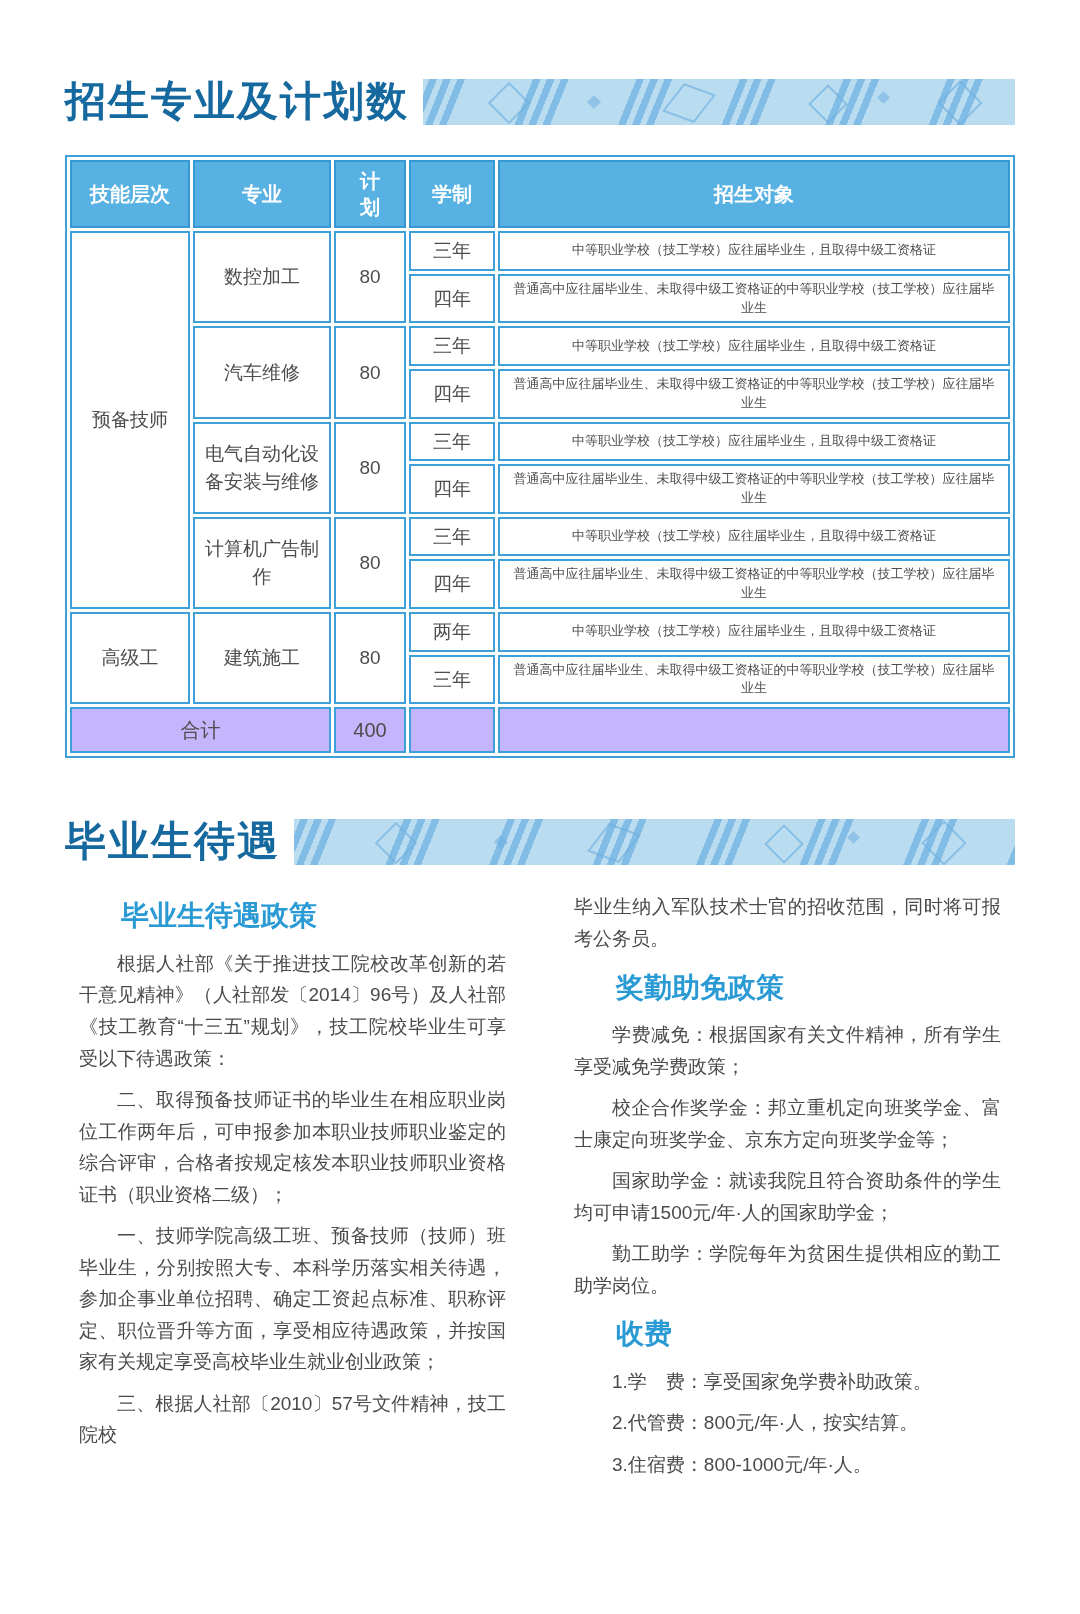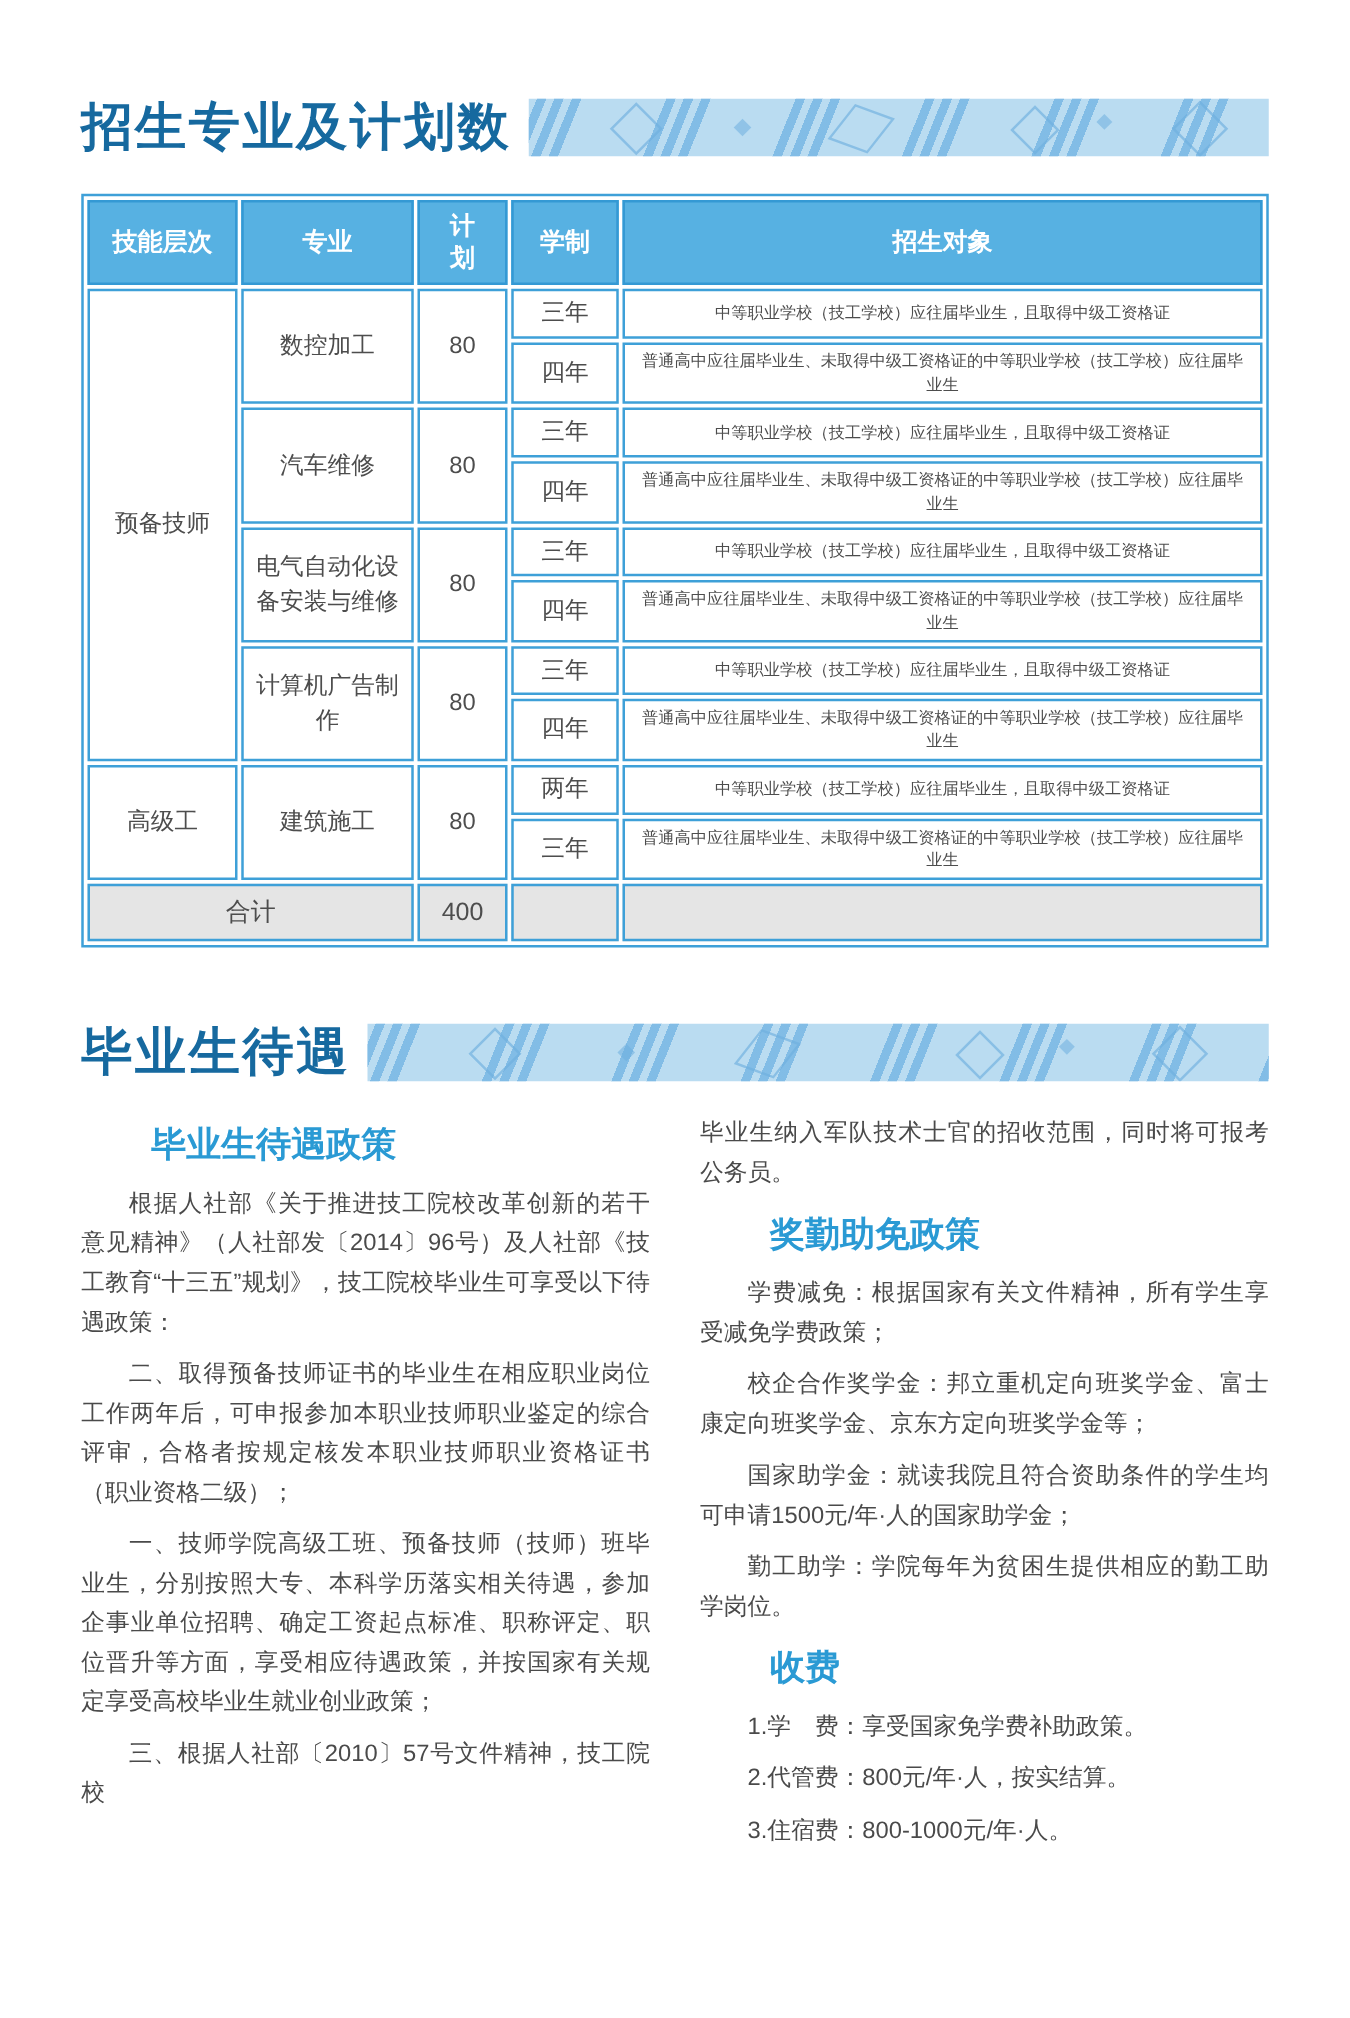--- a/index.html
+++ b/index.html
@@ -43,25 +43,25 @@
   table.enroll th{
     background:#57b1e2;color:#ffffff;font-weight:bold;font-size:20px;
     padding:6px 16px;border:2px solid #3499d4;line-height:1.3;
   }
   table.enroll td{
     border:2px solid #3ea0d8;padding:4px 8px;line-height:1.45;background:#ffffff;
   }
   td.c{text-align:center;}
   td.target{text-align:center;padding-left:12px;padding-right:8px;font-size:13px;}
   td.cream{background:#fdf8e1;}
-  tr.total td{background:#e5e5e5;height:34px;font-size:20px;}
+  tr.total td{background:#c4b5fd;height:34px;font-size:20px;}
   
   .cols{display:flex;gap:40px;margin-top:26px;}
   .col{flex:1;font-size:19px;line-height:1.66;text-align:justify;color:#4a4a4a;}
-  .col p{margin:0 0 10px;text-indent:2em;}
+  .col p{margin:0 14px 10px;text-indent:2em;}
   .col p.noindent{text-indent:0;}
   .subhead{
     color:#2a9ad4;font-weight:bold;font-size:28px;
     margin:2px 0 8px;text-indent:2em;
   }
 </style>
 </head>
 <body>
 
 <div class="page">

